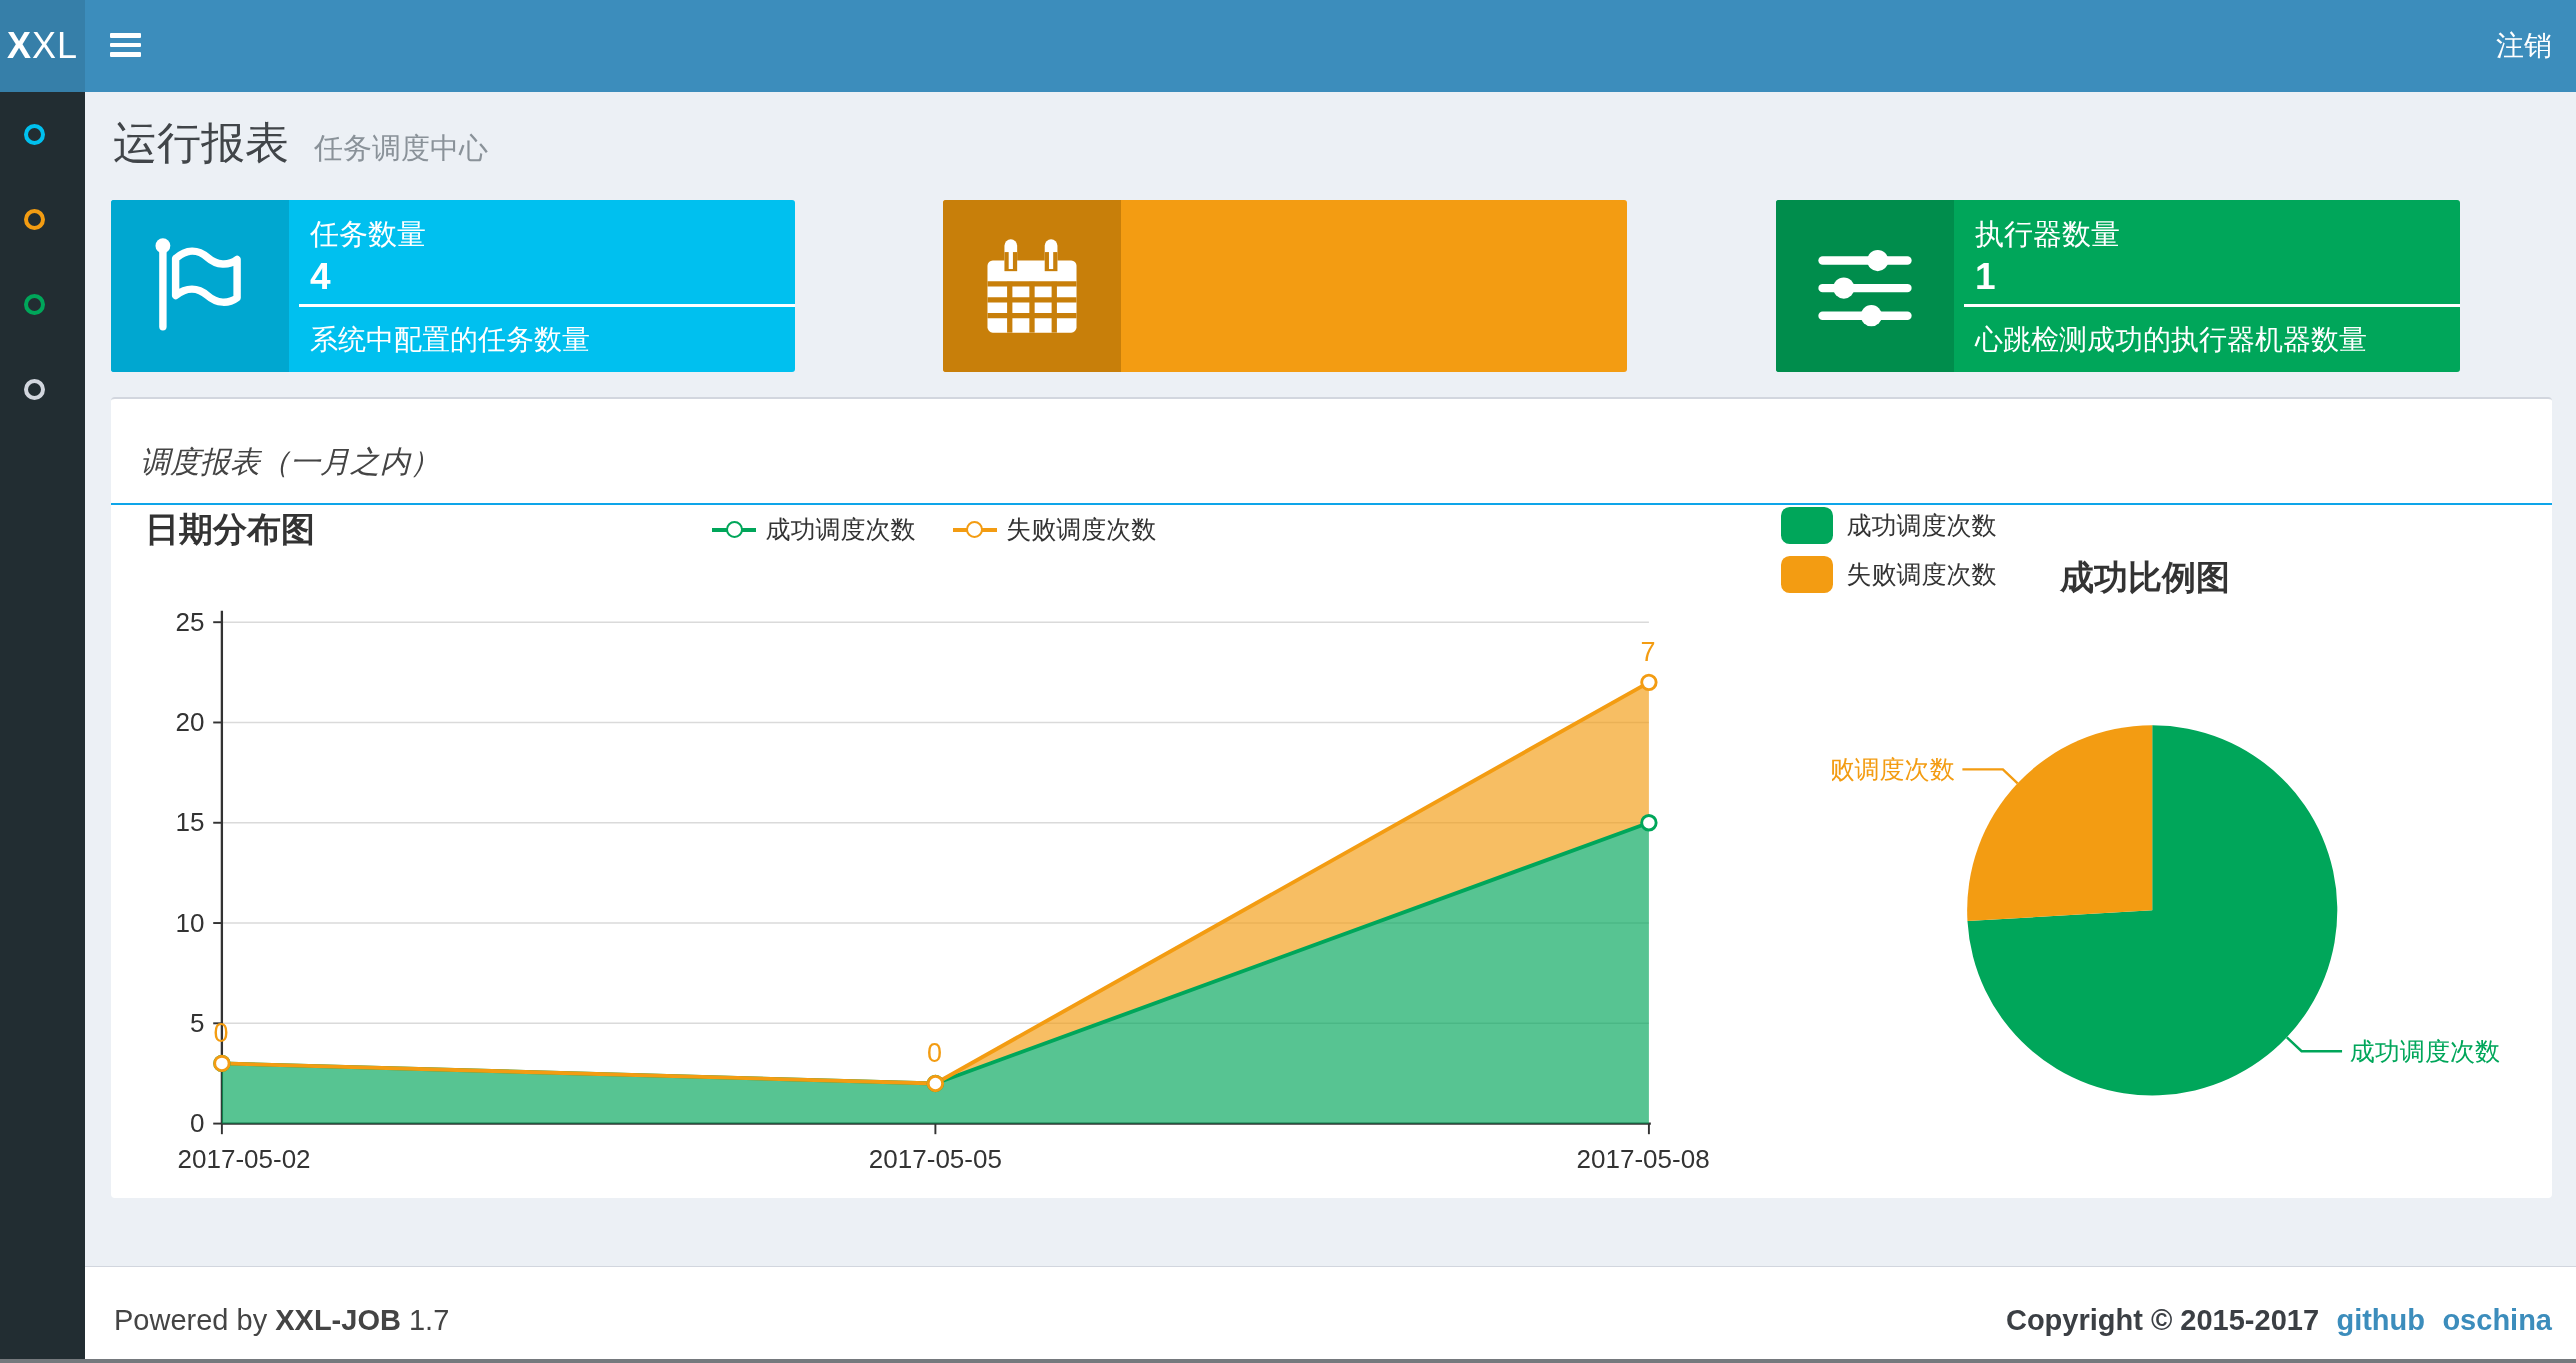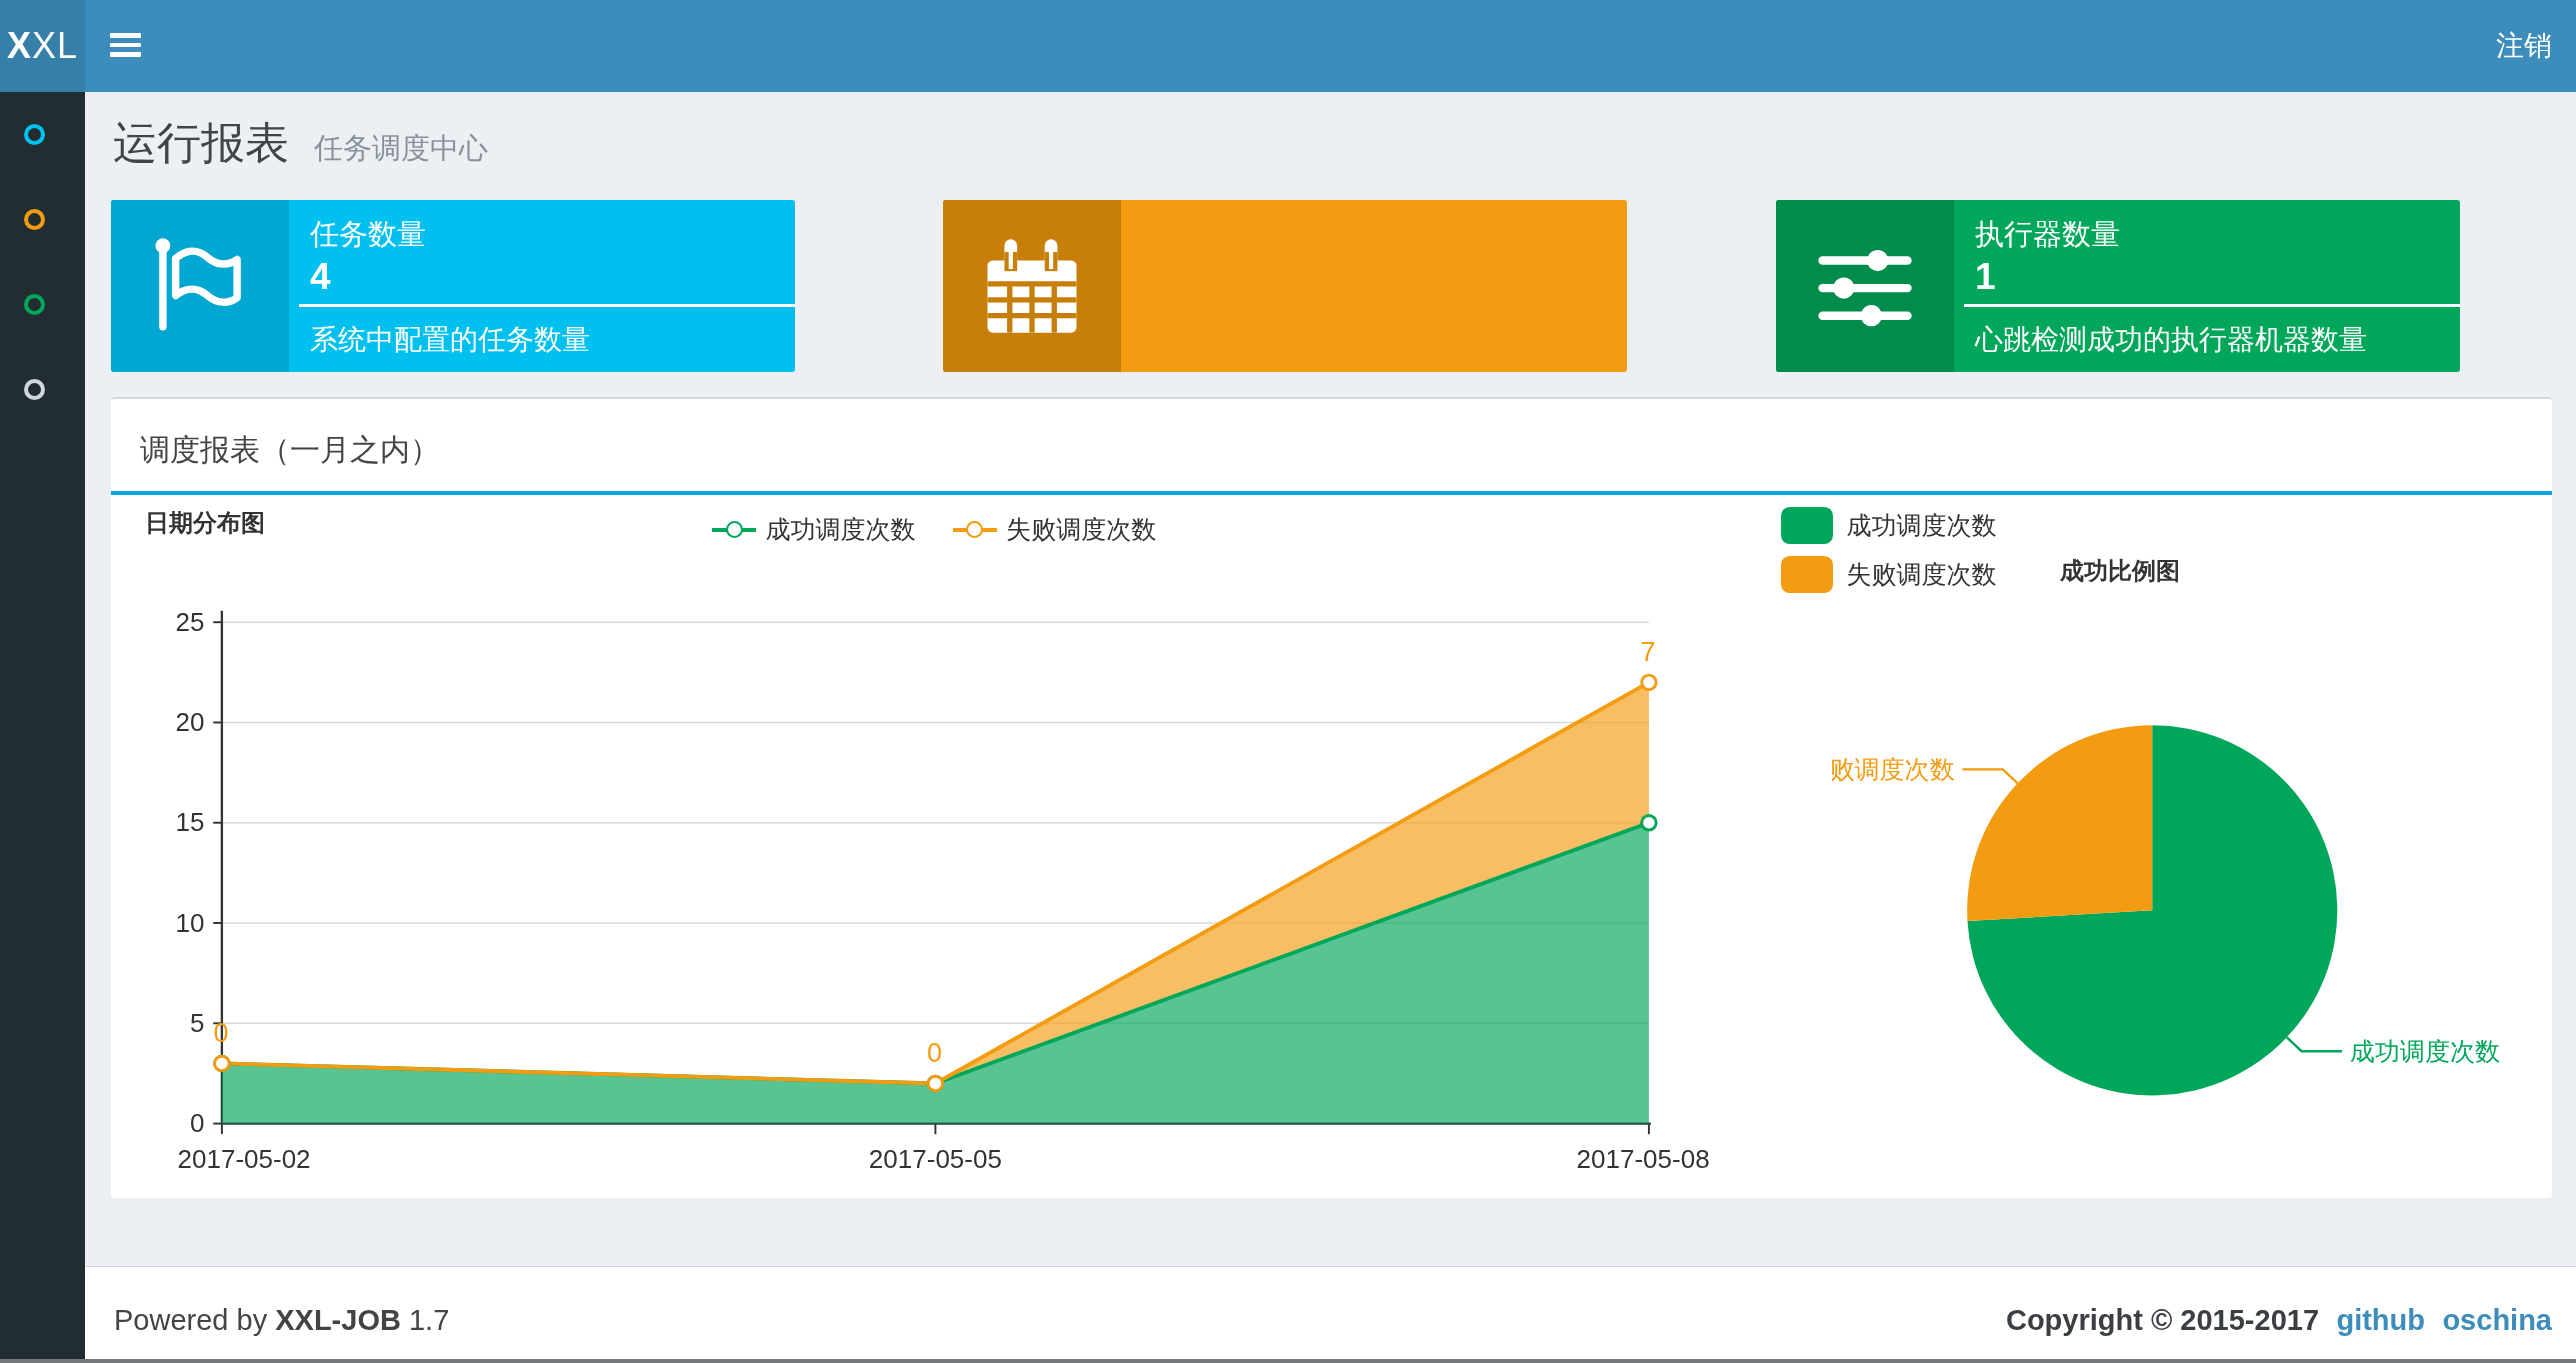--- a/index.html
+++ b/index.html
@@ -34,23 +34,23 @@
   .card .c-title{position:absolute;left:21px;top:15.4px;font-size:29px;}
   .card .c-value{position:absolute;left:21px;top:56px;font-size:37px;font-weight:bold;}
   .card .c-divider{position:absolute;left:9.6px;right:0;top:104px;height:2.9px;background:#fff;}
   .card .c-desc{position:absolute;left:21px;top:121px;font-size:28px;}
   .card-1{left:111px;background:#00c0ef;} .card-1 .iconbox{background:#00a7d0;}
   .card-2{left:943px;background:#f39c12;} .card-2 .iconbox{background:#c87f0a;}
   .card-3{left:1776px;background:#00a65a;} .card-3 .iconbox{background:#008d4c;}
   
   .panel{position:absolute;left:111px;top:397px;width:2441px;height:801px;background:#fff;
          border-top:2.9px solid #d2d6de;border-radius:3.9px;box-sizing:border-box;}
-  .panel-header{position:absolute;left:0;top:4px;right:0;height:88px;border-bottom:4px solid #0ea5e9;}
+  .panel-header{position:absolute;left:0;top:16px;right:0;height:88px;border-bottom:2px solid #0ea5e9;font-style:italic;}
   .panel-title{position:absolute;left:29px;top:27px;font-size:30px;color:#444;}
-  .chart-title{position:absolute;font-size:24px;font-weight:bold;color:#333;}
+  .chart-title{position:absolute;font-size:34px;font-weight:bold;color:#333;}
   .t-line{left:34px;top:108px;}
   .t-pie{left:1949px;top:112px;margin-top:44px;}
   
   .line-legend{position:absolute;left:601px;top:114px;display:flex;gap:37px;}
   .ll-item{display:flex;align-items:center;gap:9.6px;cursor:pointer;}
   .ll-marker{position:relative;width:44px;height:19px;}
   .ll-marker .bar{position:absolute;left:0;top:7.7px;width:44px;height:3.9px;}
   .ll-marker .dot{position:absolute;left:13.5px;top:1px;width:17.4px;height:17.4px;border-radius:50%;
                   background:#fff;border:2.9px solid;box-sizing:border-box;}
   .ll-label{font-size:25px;color:#333;}

